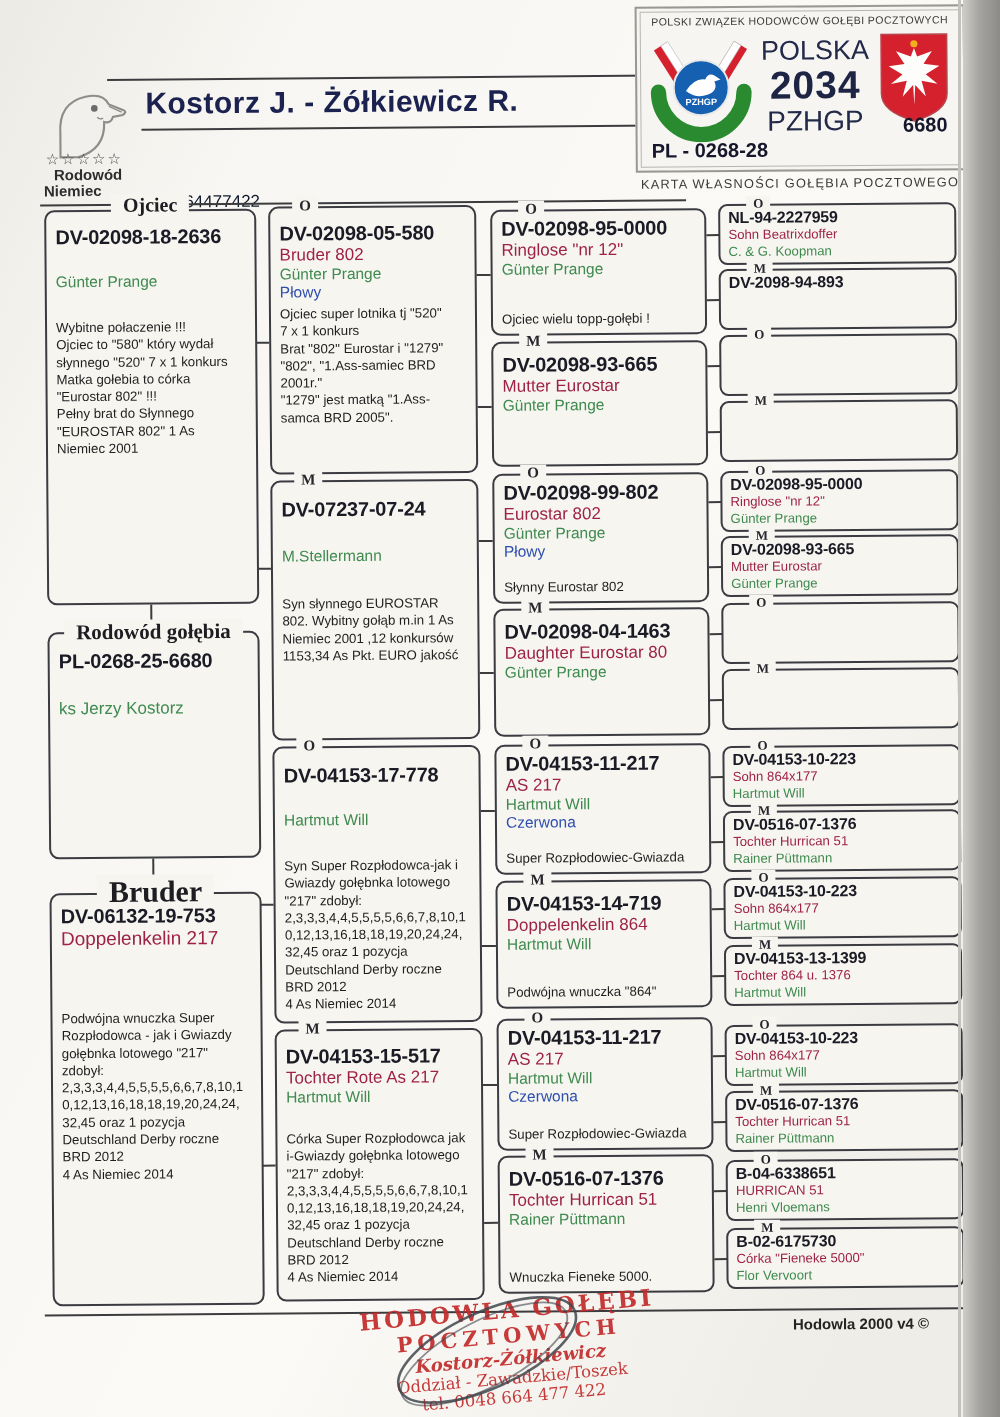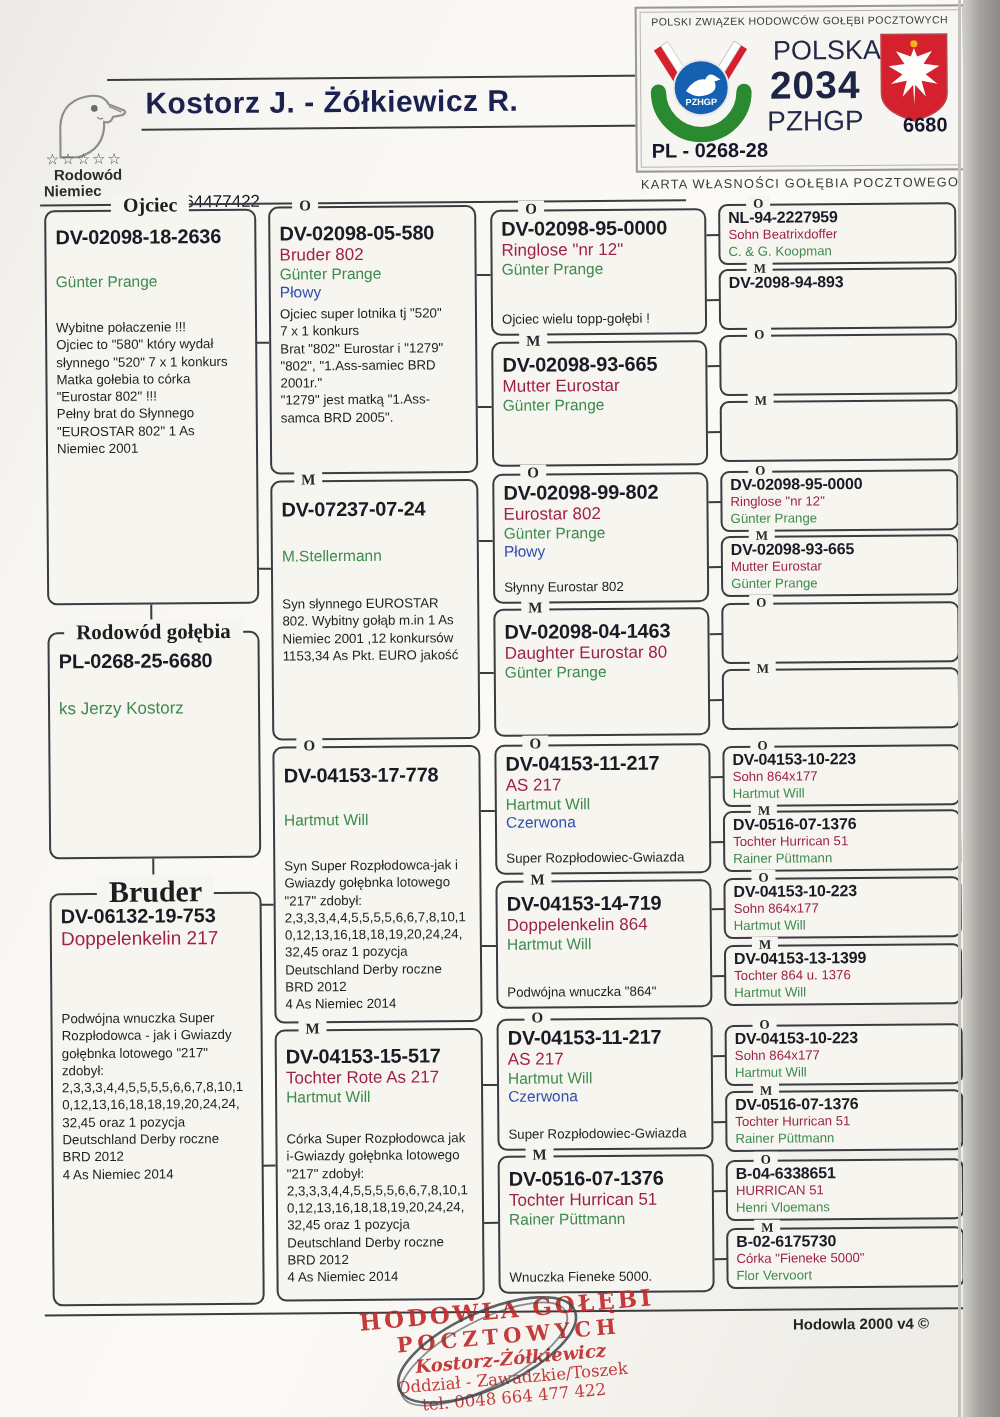--- a/index.html
+++ b/index.html
@@ -17,21 +17,21 @@
   
   .title{position:absolute;left:150px;top:84px;font-size:30px;font-weight:bold;color:#1c2250;letter-spacing:.5px;}
   .stars{position:absolute;left:50px;top:147px;font-size:15px;color:#4a4a4a;letter-spacing:2px;}
   .brand{position:absolute;font-weight:bold;font-size:15px;color:#2d2d2d;}
   .phone{position:absolute;left:150px;top:177px;font-size:17px;color:#0f172a;margin-top:13px;}
 
   
   .badge{position:absolute;left:640px;top:8px;width:326px;height:162px;background:#f6f5f1;
     border:2px solid #9a9893;box-shadow:inset 0 0 0 3px #f6f5f1, inset 0 0 0 4px #b7b5b0;}
   .badge-org{position:absolute;top:7px;left:0;width:100%;text-align:center;font-size:10.6px;color:#3a3a3a;letter-spacing:.4px;}
-  .badge-country{position:absolute;left:118px;top:28px;width:120px;text-align:center;font-size:27px;color:#232a49;margin-left:12px;}
+  .badge-country{position:absolute;left:118px;top:28px;width:120px;text-align:center;font-size:27px;color:#232a49;}
   .badge-year{position:absolute;left:118px;top:56px;width:120px;text-align:center;font-size:39px;font-weight:bold;color:#1d2444;letter-spacing:1px;}
   .badge-orgshort{position:absolute;left:118px;top:98px;width:120px;text-align:center;font-size:28px;color:#232a49;}
   .badge-ring{position:absolute;left:14px;bottom:8px;font-size:20px;font-weight:bold;color:#17172c;}
   .badge-no{position:absolute;right:16px;bottom:32px;font-size:20px;font-weight:bold;color:#17172c;margin-left:28px;}
   .badge-caption{position:absolute;left:645px;top:178px;width:335px;font-size:12.8px;color:#3b3b3b;letter-spacing:1.2px;}
 
   
   .pbox{position:absolute;background:#f6f5f0;border:2px solid #3b3b42;border-radius:10px;box-sizing:border-box;
     display:flex;flex-direction:column;padding:6px 8px 6px 9px;}
   .tag{position:absolute;top:-11px;left:26px;background:#f6f5f0;padding:0 7px;

